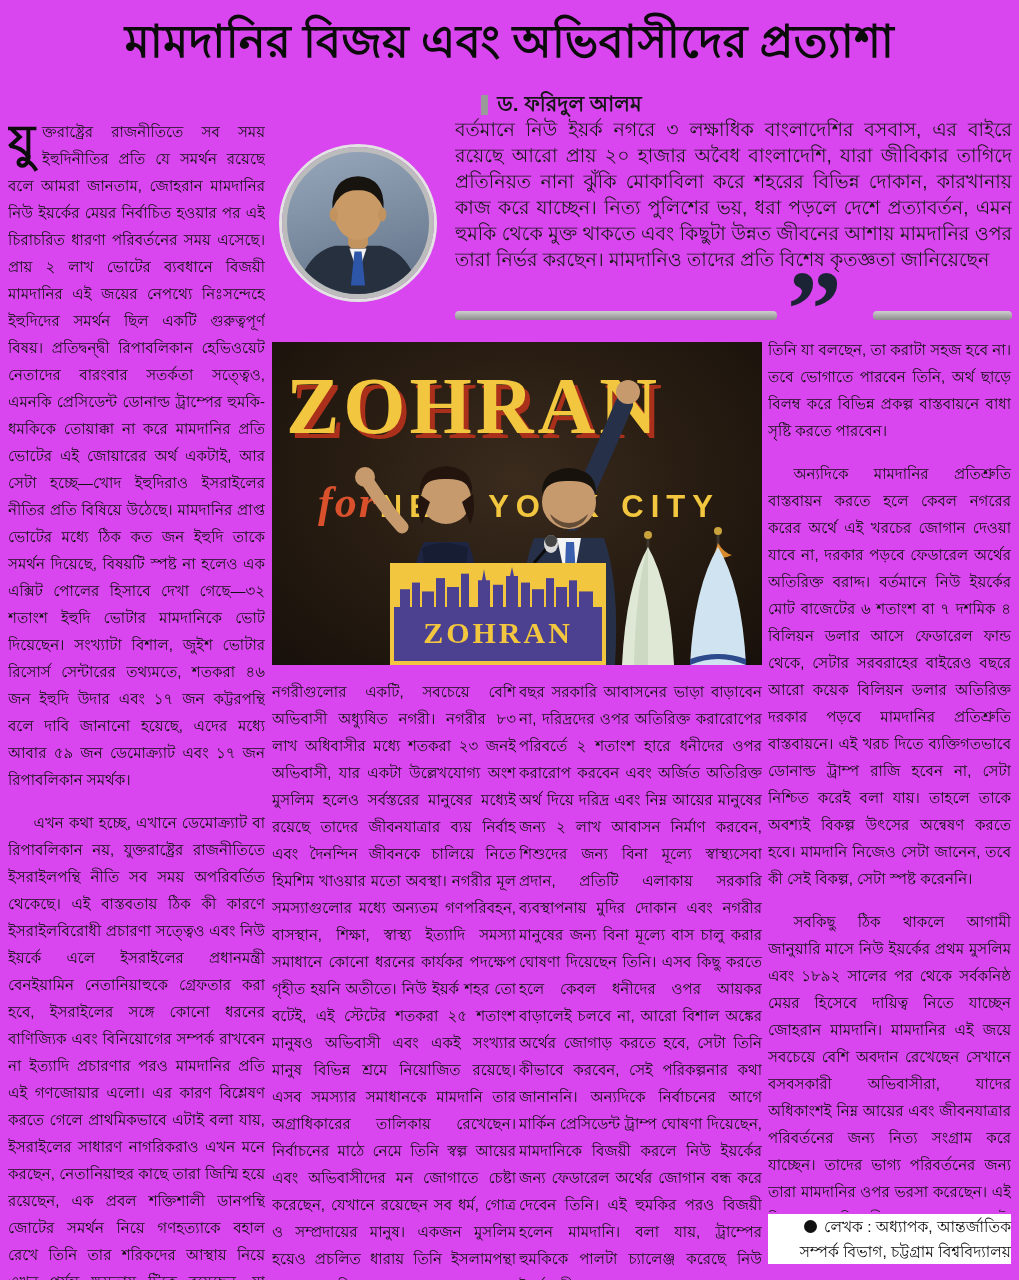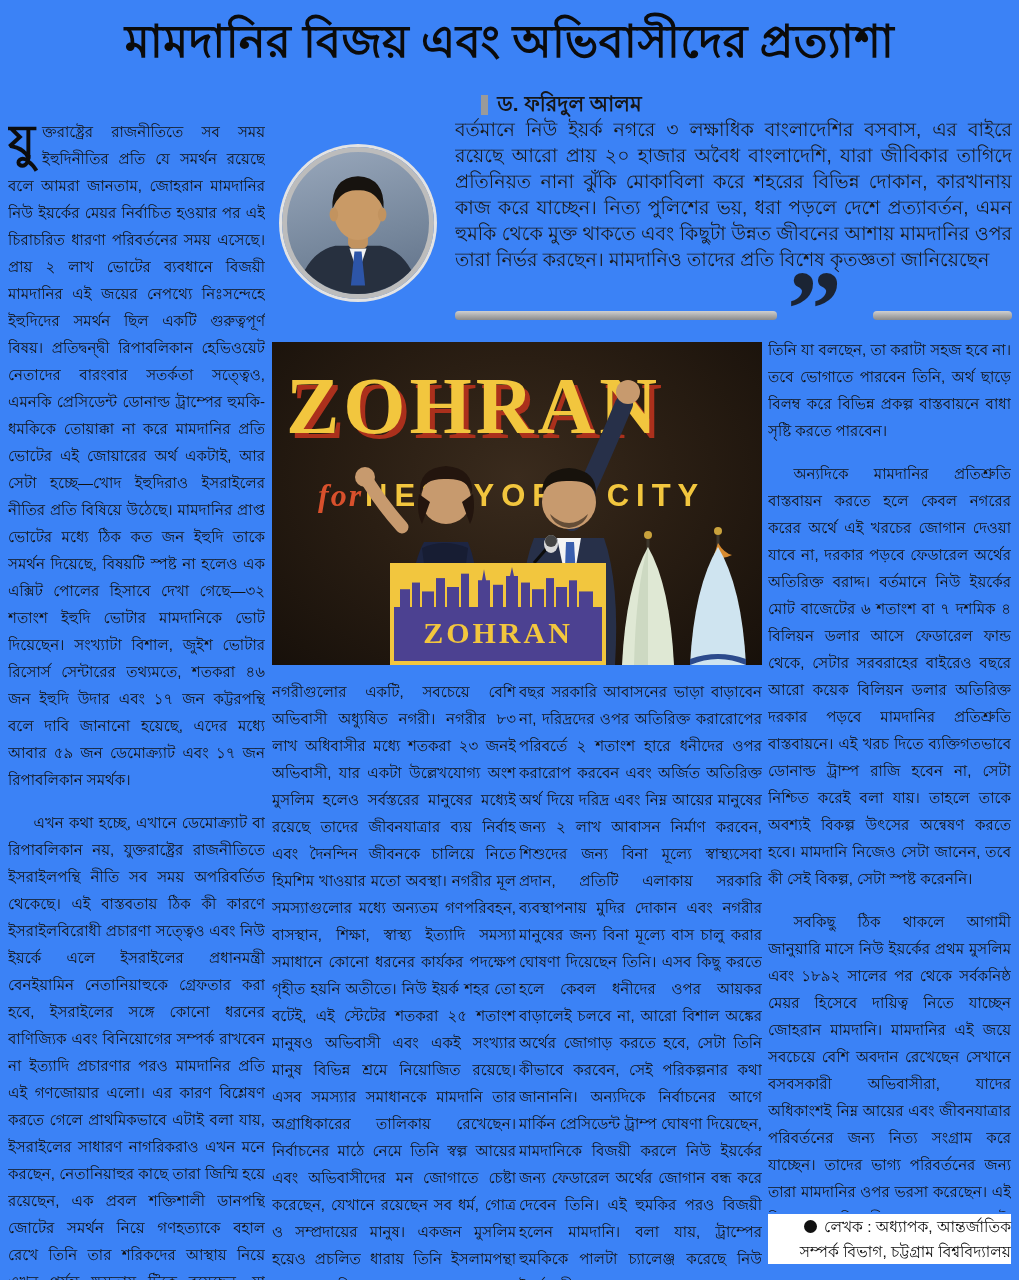--- a/index.html
+++ b/index.html
@@ -7,21 +7,21 @@
     --accent_red:#ab301c;
     --podium_purple:#4c4191;
     --photo_bg:#1e150e;
     --quote_dark:#1b2434;
     --rule_gray:#a9a9a9;
     --ink:#101010;
   }
   html,body{margin:0;padding:0;background:#e9e9e9;}
   .page{
     position:relative;width:1019px;height:1280px;margin:0 auto;
-    background:#3b82f6;color:var(--ink);
+    background:#d946ef;color:var(--ink);
     font-family:"Liberation Sans", sans-serif;overflow:hidden;
   }
   
   .headline{
     position:absolute;top:6px;left:0;width:100%;text-align:center;
     font-family:"Liberation Serif", serif;font-weight:bold;
     font-size:45px;line-height:72px;color:#0b0b0b;letter-spacing:0.5px;
   }
   .byline{
     position:absolute;top:88px;left:12px;width:100%;text-align:center;
@@ -85,21 +85,21 @@
     line-height:84px;color:var(--accent_yellow);letter-spacing:4px;
     text-shadow:5px 5px 0 var(--accent_red);white-space:nowrap;overflow:hidden;
   }
   .banner-sub{
     position:absolute;top:135px;left:46px;width:440px;white-space:nowrap;
     font-size:31px;font-weight:bold;color:var(--accent_yellow);
     letter-spacing:7px;overflow:hidden;
   }
   .banner-sub .for{
     font-family:"Liberation Serif", serif;font-style:italic;
-    color:#d8502c;letter-spacing:2px;margin-right:2px;font-size:32px;
+    color:#d8502c;letter-spacing:2px;margin-right:2px;font-size:44px;
   }
   .people{position:absolute;left:0;top:0;width:100%;height:100%;}
   .podium{
     position:absolute;left:118px;top:221px;width:216px;height:102px;
     background:var(--podium_purple);border:4px solid var(--accent_yellow);
     box-sizing:border-box;
   }
   .podium .skyband{height:40px;background:var(--accent_yellow);overflow:hidden;}
   .podium .skyband svg{width:100%;height:100%;display:block;}
   .podium .label{

